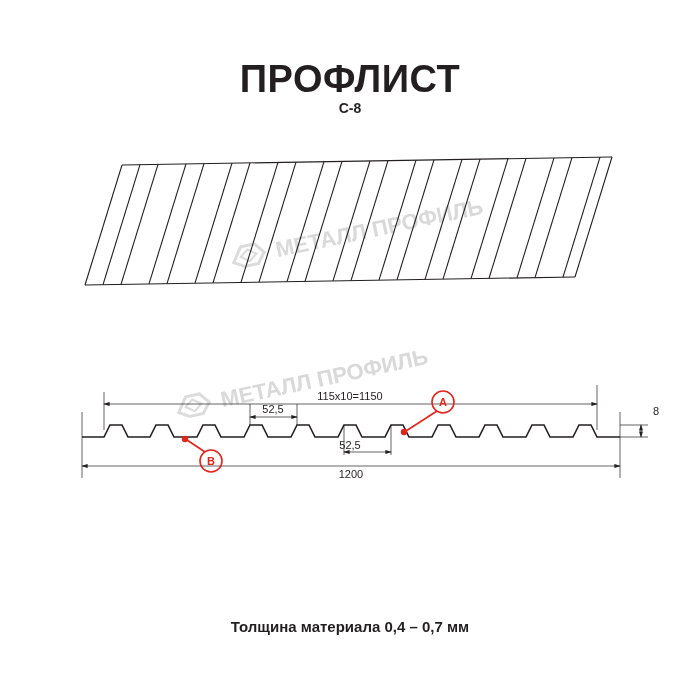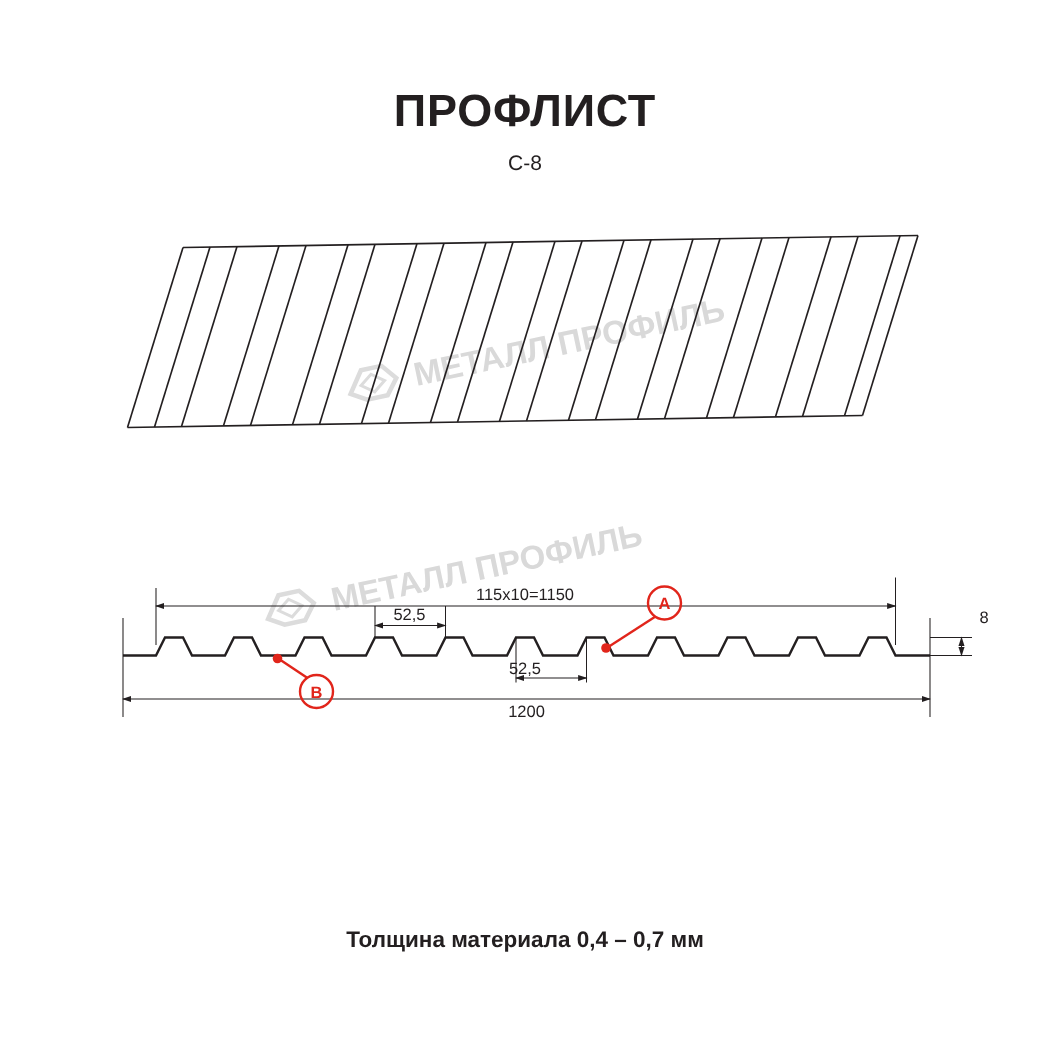--- a/index.html
+++ b/index.html
@@ -18,33 +18,33 @@
   .page {
     position: absolute;
     inset: 0;
   }
   .title {
     position: absolute;
     top: 58px;
     left: 0;
     width: 700px;
     text-align: center;
-    font-size: 30px;
+    font-size: 38px;
     font-weight: bold;
     letter-spacing: 0.5px;
     color: #231f20;
   }
   .subtitle {
     position: absolute;
     top: 100px;
     left: 0;
     width: 700px;
     text-align: center;
     font-size: 14px;
-    font-weight: normal;
+    font-weight: bold;
     color: #231f20;
   }
   .footer-note {
     position: absolute;
     top: 618px;
     left: 0;
     width: 700px;
     text-align: center;
     font-size: 15px;
     font-weight: bold;

